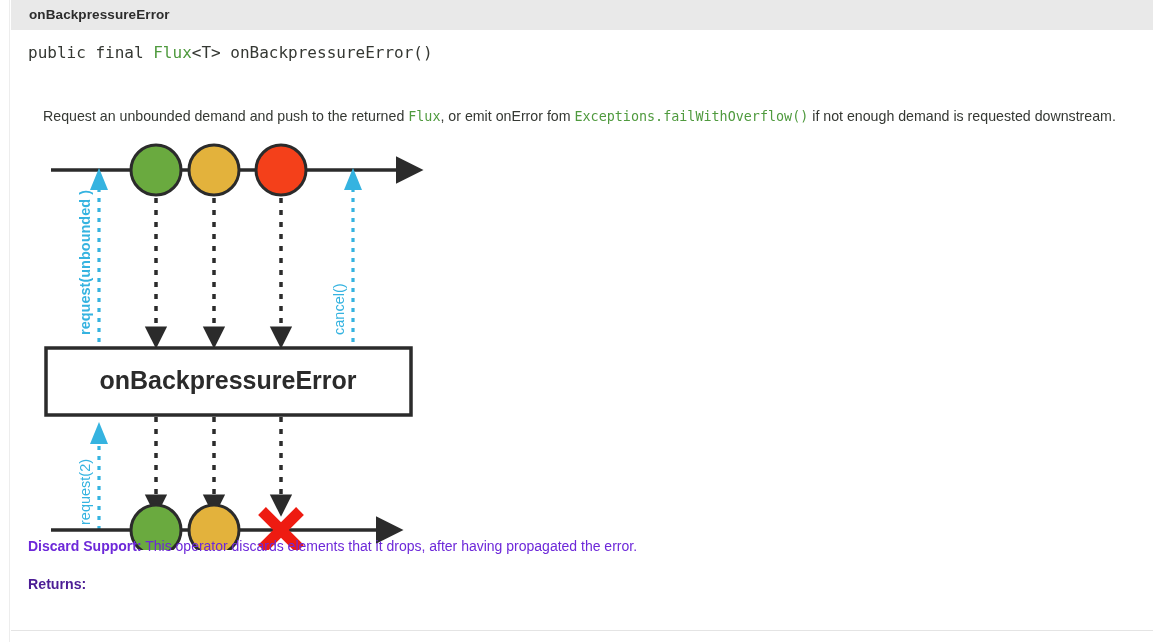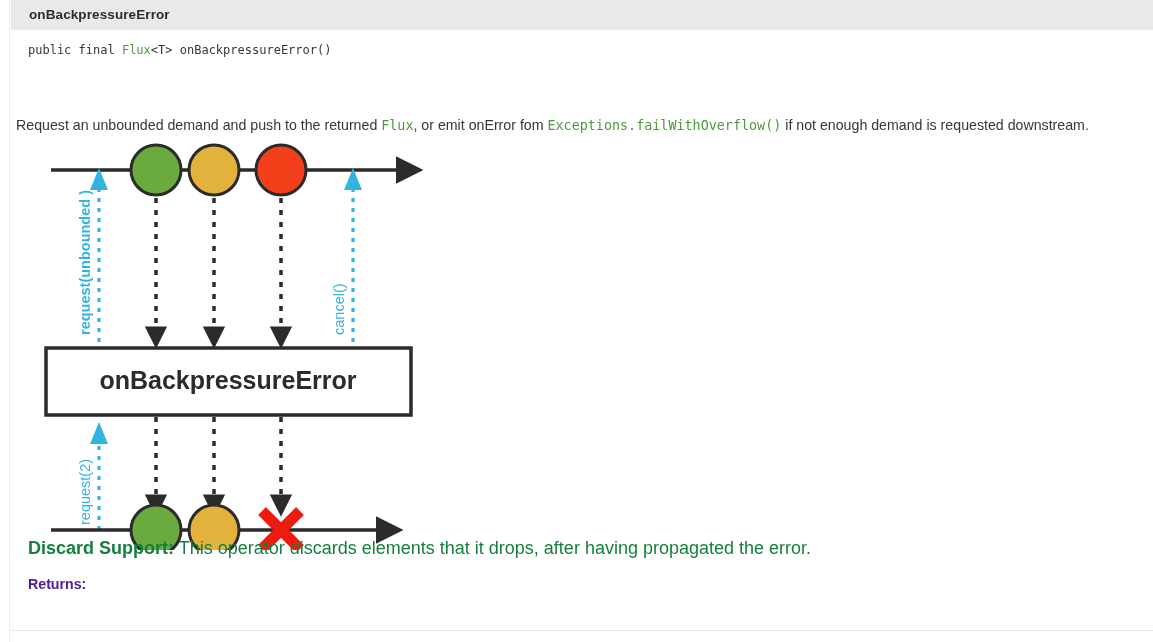--- a/index.html
+++ b/index.html
@@ -56,54 +56,53 @@
     top: 30px;
     width: 1142px;
     height: 612px;
     background: #ffffff;
   }
   .signature {
     position: absolute;
     left: 17px;
     top: 13px;
     font-family: "DejaVu Sans Mono", monospace;
-    font-size: 12px;
+    font-size: 16px;
     color: #353833;
     white-space: pre;
   }
   .sig-type { color: #4f9a3e; }
   .desc {
     position: absolute;
-    left: 5px;
+    left: 32px;
     top: 78px;
     font-size: 14.2px;
     color: #353833;
     white-space: nowrap;
-    margin-top: 9px;
   }
   .code-green {
     font-family: "DejaVu Sans Mono", monospace;
     font-size: 13.4px;
     color: #4f9a3e;
   }
   
   .diagram {
     position: absolute;
     left: 0px;
     top: 80px;
     width: 440px;
     height: 440px;
   }
   
   .discard {
     position: absolute;
     left: 17px;
     top: 508px;
-    font-size: 18px;
-    color: #15803d;
+    font-size: 14px;
+    color: #6d28d9;
     white-space: nowrap;
   }
   .discard b { font-weight: bold; }
   .returns-label {
     position: absolute;
     left: 17px;
     top: 546px;
     font-size: 14.2px;
     font-weight: bold;
     color: #4c1d95;

